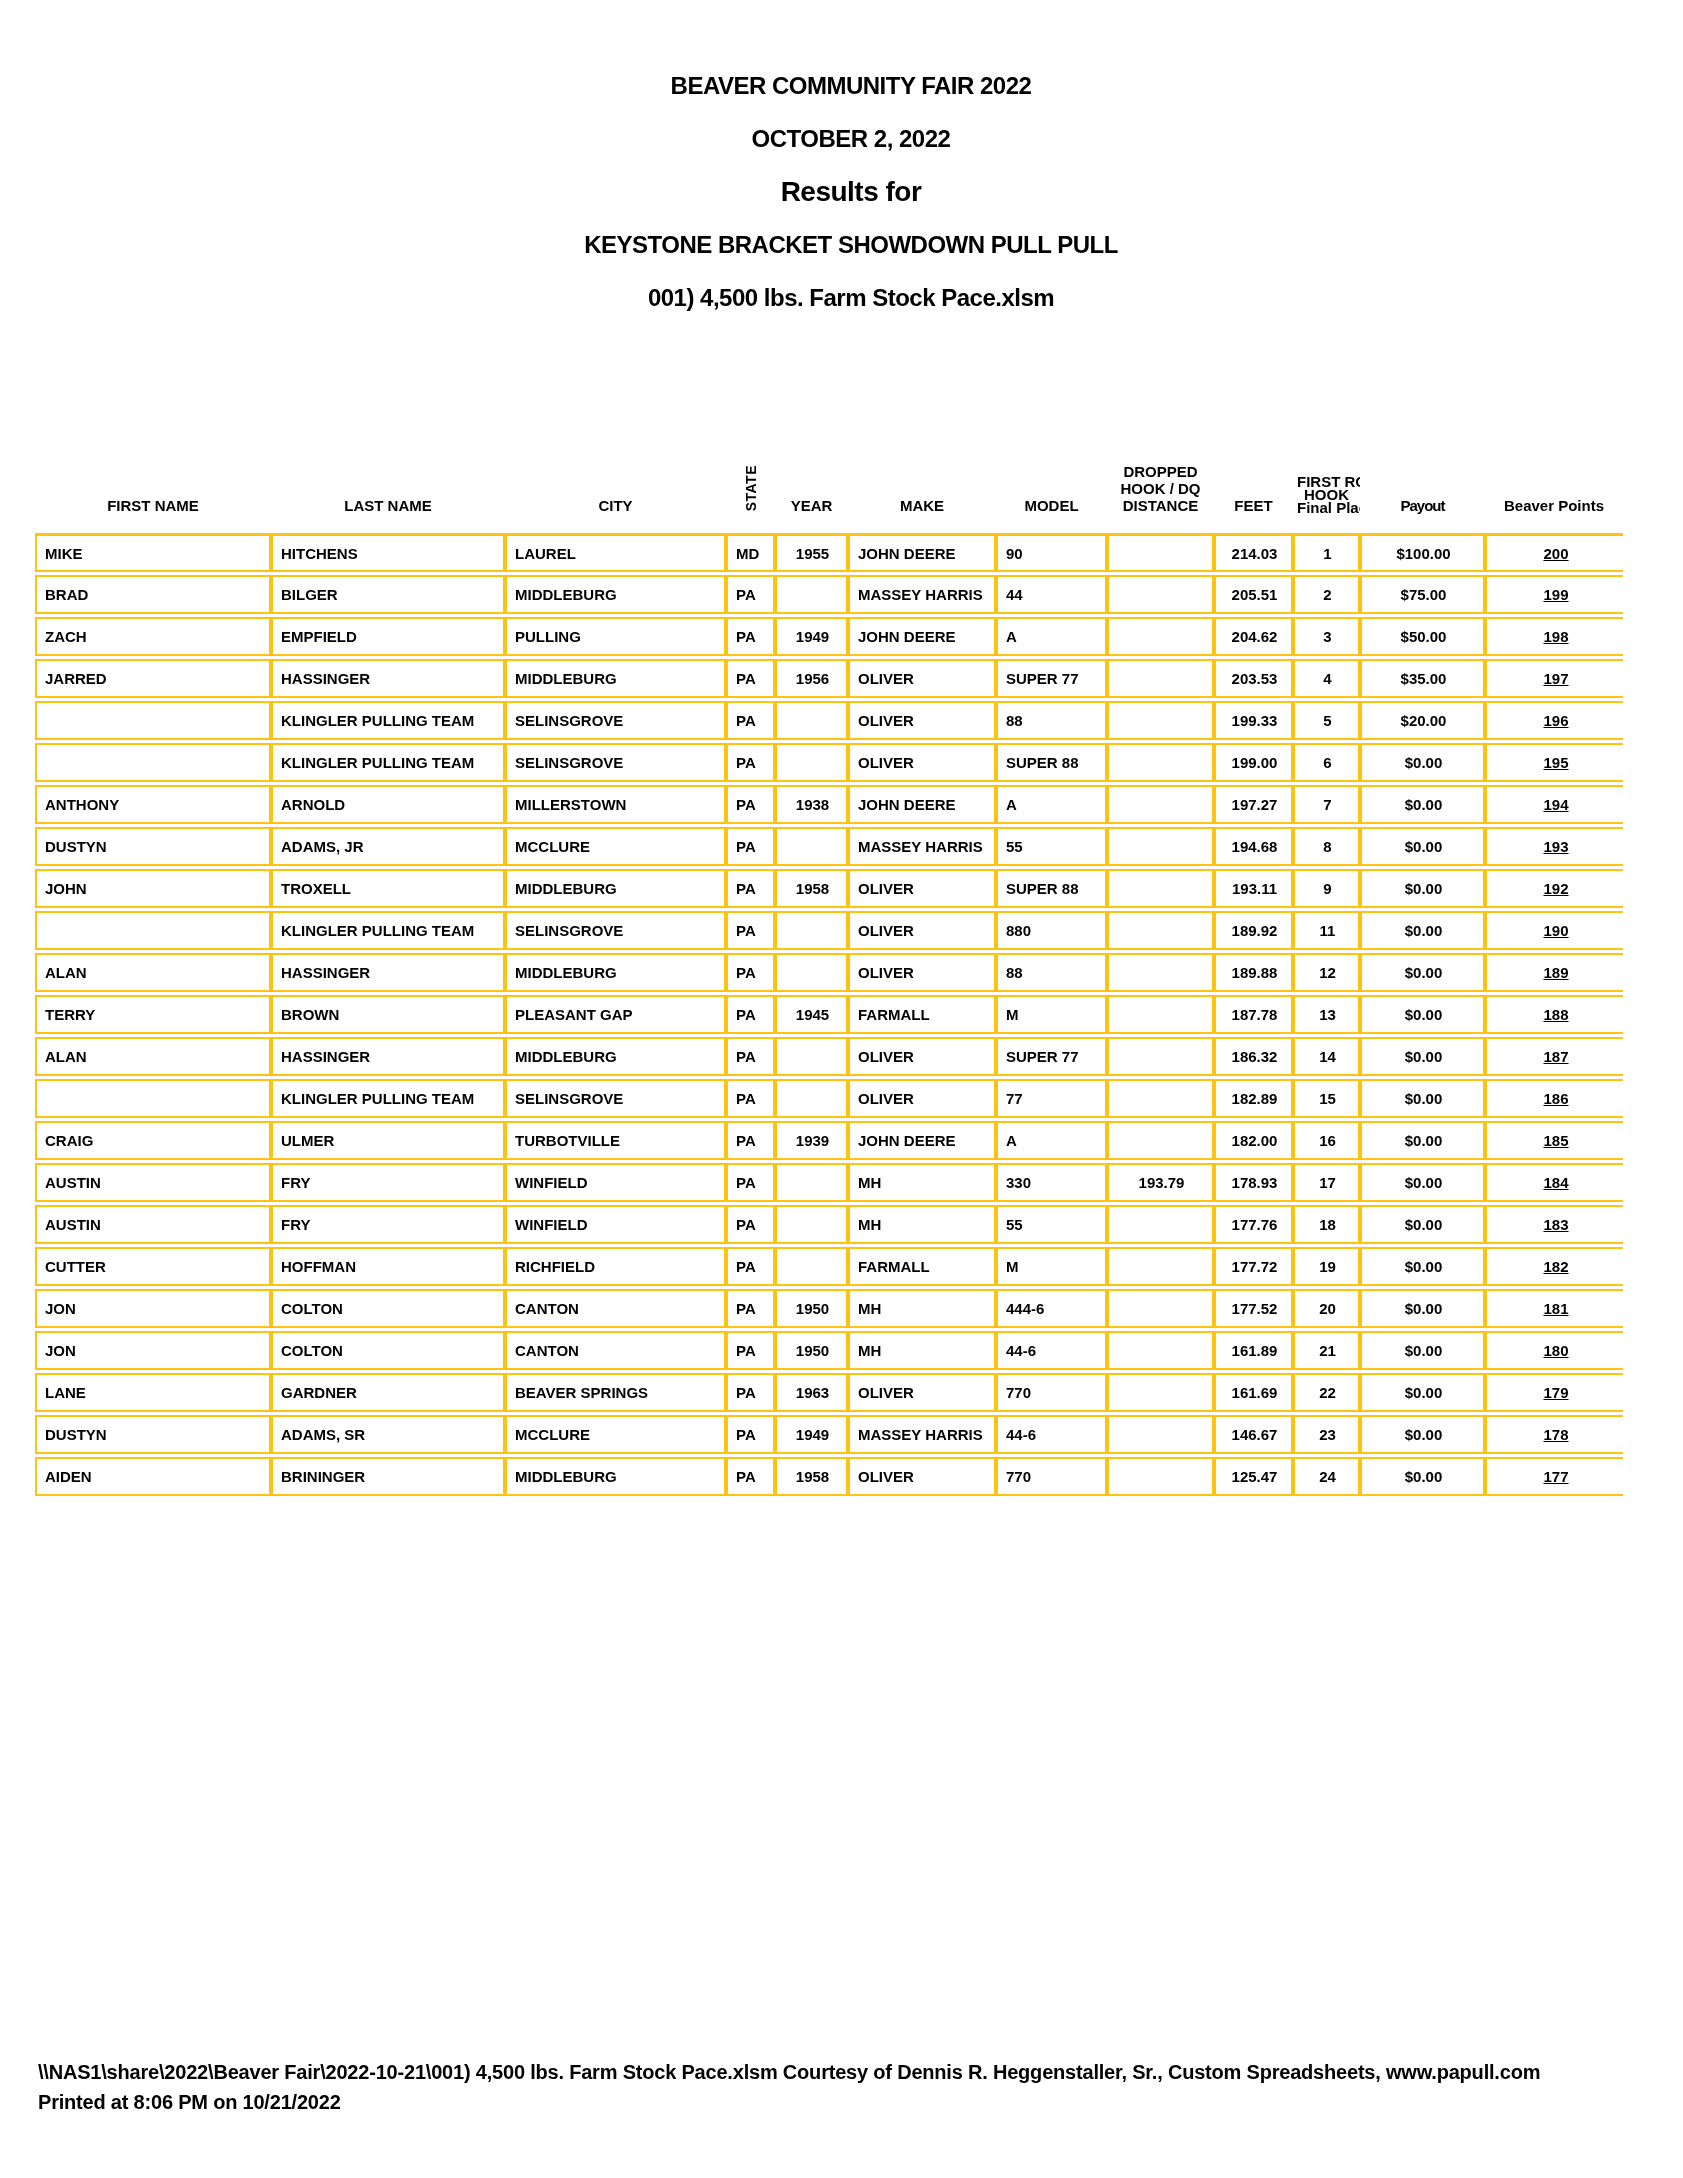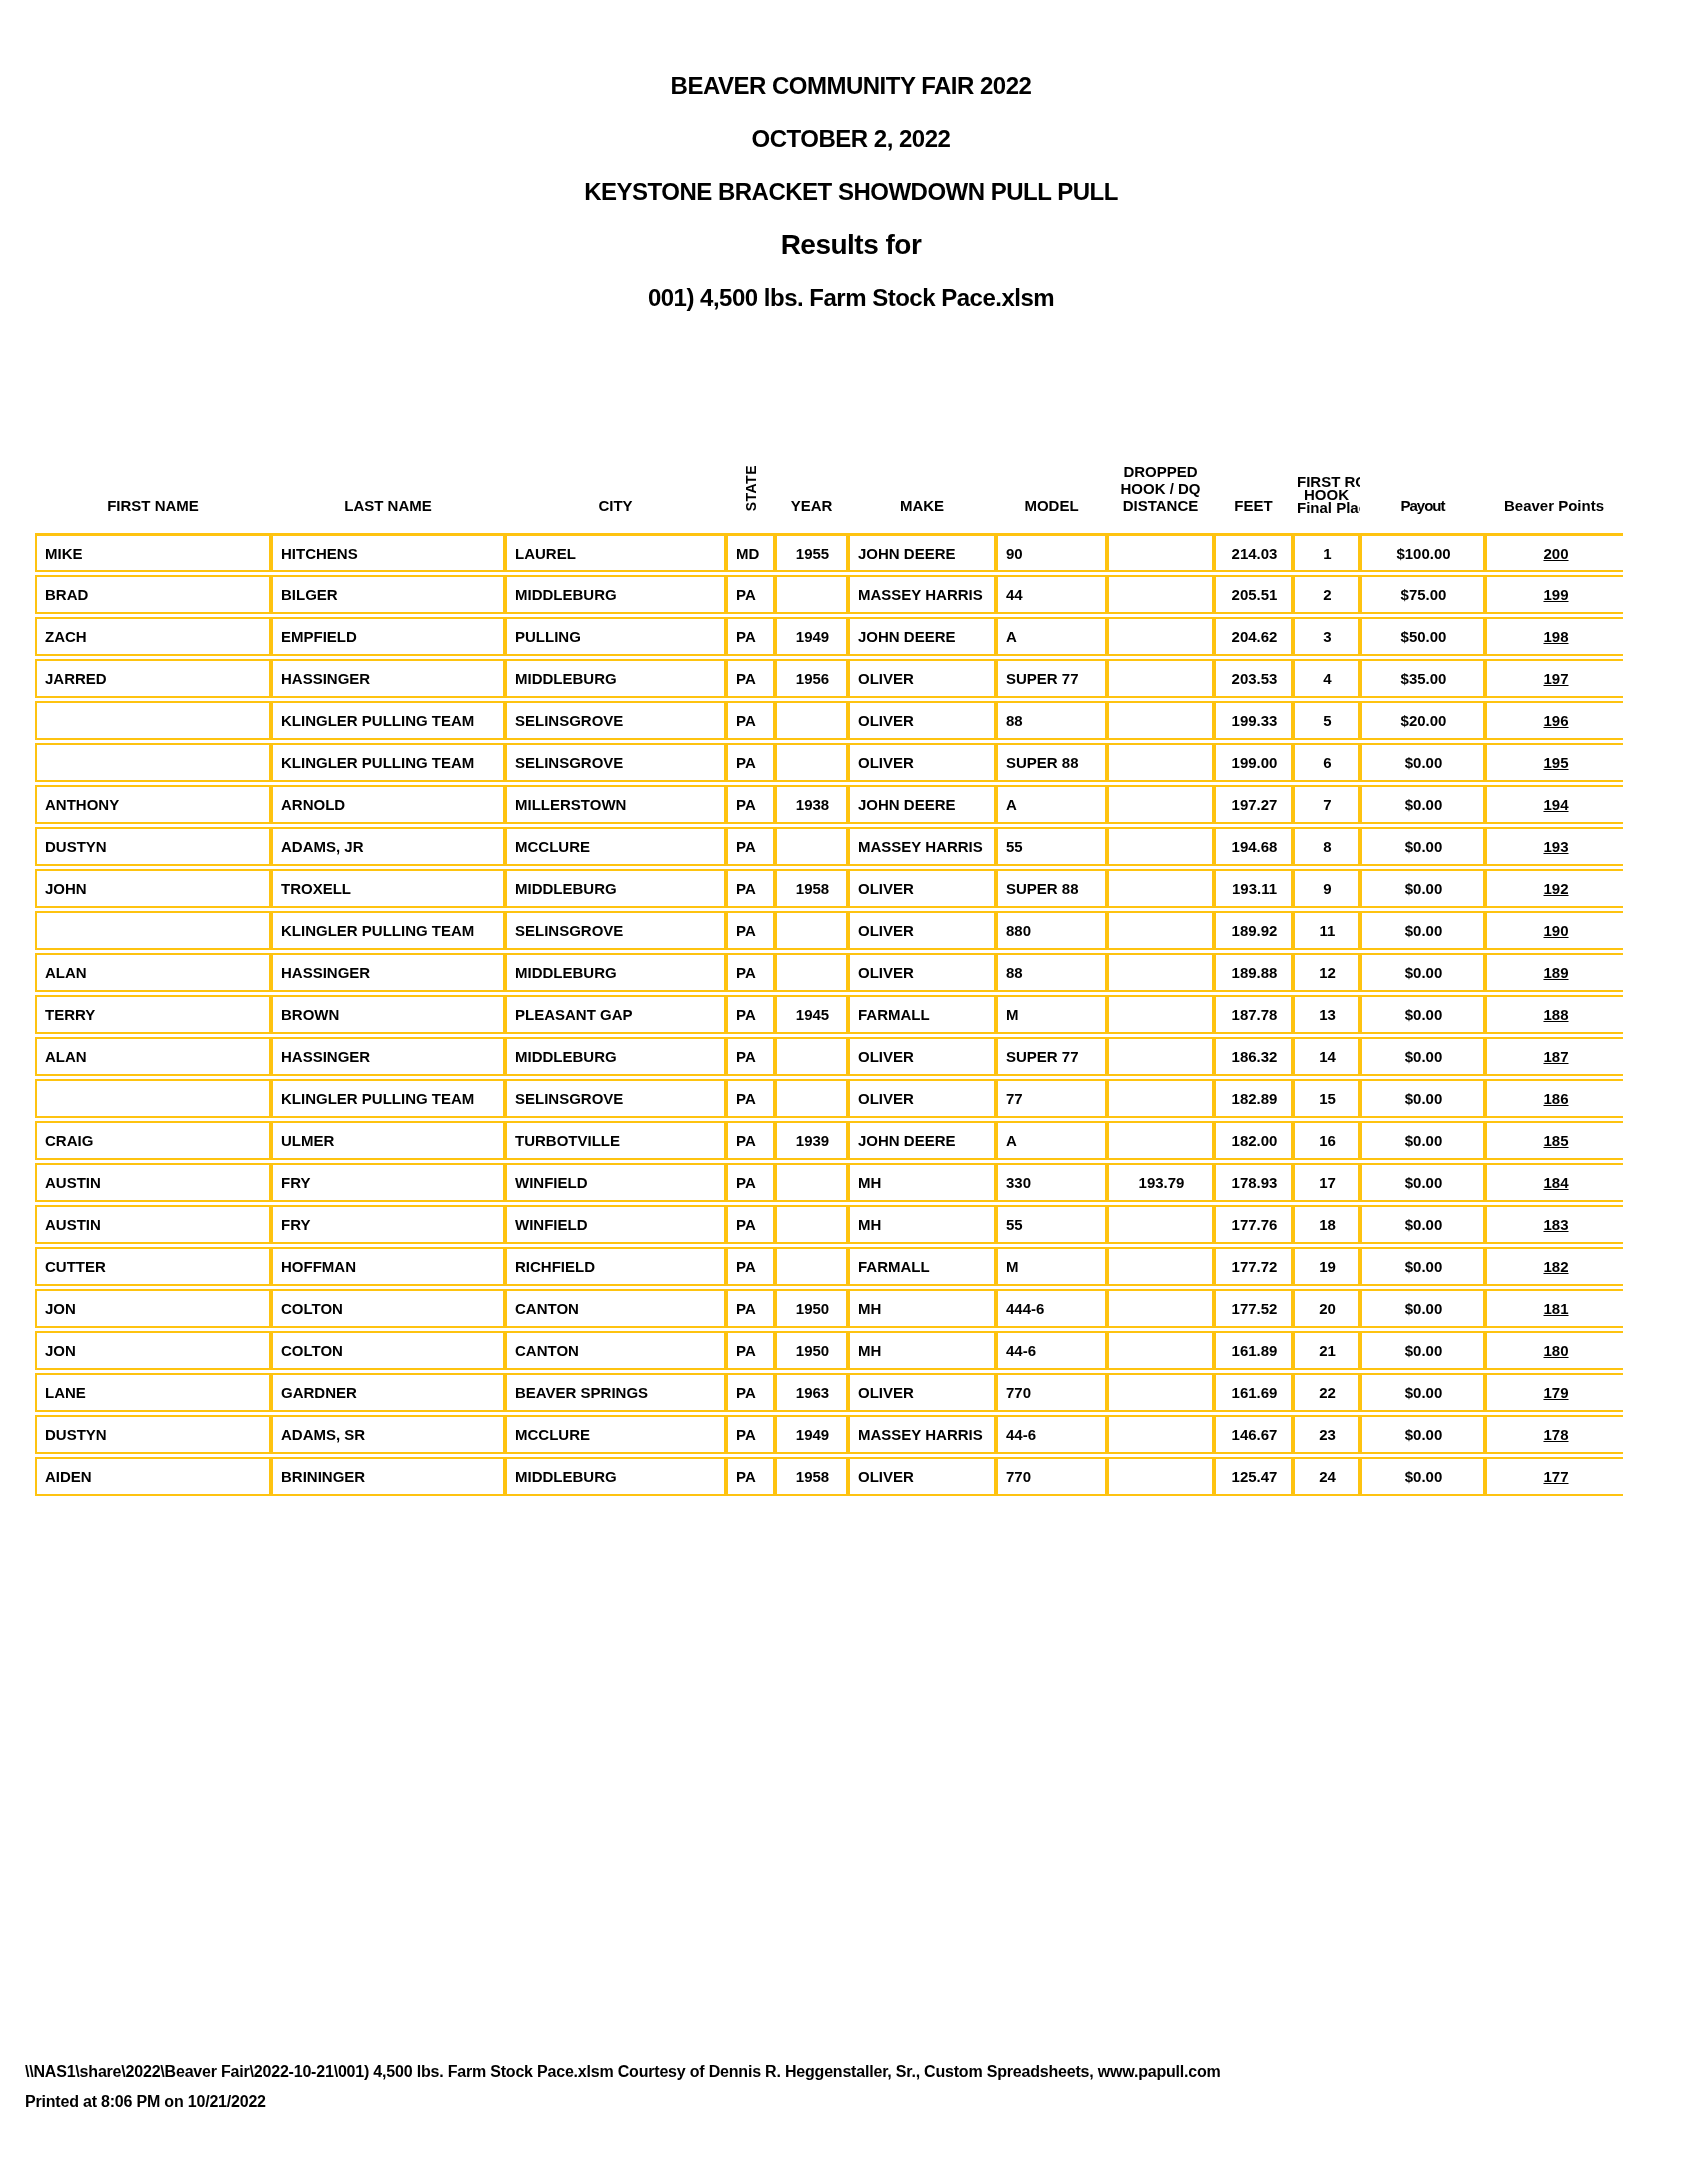--- a/index.html
+++ b/index.html
@@ -66,35 +66,35 @@
   tbody td:nth-child(1),tbody td:nth-child(2),tbody td:nth-child(3),
   tbody td:nth-child(4),tbody td:nth-child(6),tbody td:nth-child(7){text-align:left;}
   tbody td:nth-child(5),tbody td:nth-child(8),tbody td:nth-child(9),
   tbody td:nth-child(10),tbody td:nth-child(11),tbody td:nth-child(12){text-align:center;}
   tbody td:nth-child(4){padding-left:5px;}
 
   :root{--gold:#FEC310;}
 
   
   .footer{
-    position:absolute;top:2057px;left:25px;width:1604px;
-    font-weight:bold;font-size:16px;line-height:30px;
+    position:absolute;top:2057px;left:38px;width:1604px;
+    font-weight:bold;font-size:20px;line-height:30px;
     letter-spacing:-0.2px;
   }
 </style>
 </head>
 <body>
 
 <div class="page">
 
   <div class="title-block">
     <div class="title-line">BEAVER COMMUNITY FAIR 2022</div>
     <div class="title-line">OCTOBER 2, 2022</div>
+    <div class="title-line small">Results for</div>
     <div class="title-line">KEYSTONE BRACKET SHOWDOWN PULL PULL</div>
-    <div class="title-line small">Results for</div>
     <div class="title-line">001) 4,500 lbs. Farm Stock Pace.xlsm</div>
   </div>
 
   <table class="results">
     <colgroup>
       <col style="width:236px">
         <col style="width:234px">
         <col style="width:221px">
       <col style="width:49px">
         <col style="width:73px">

